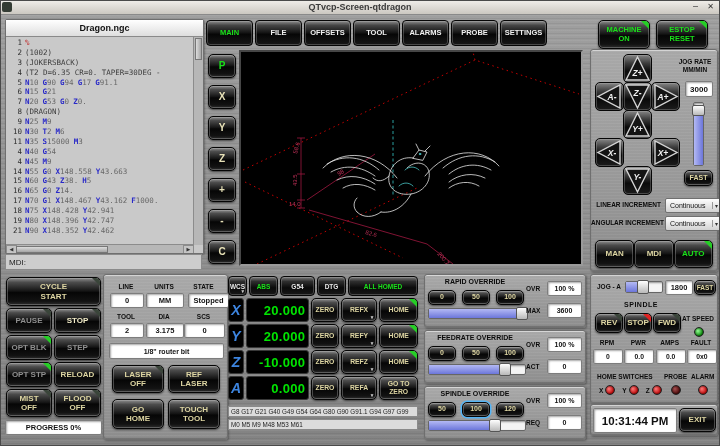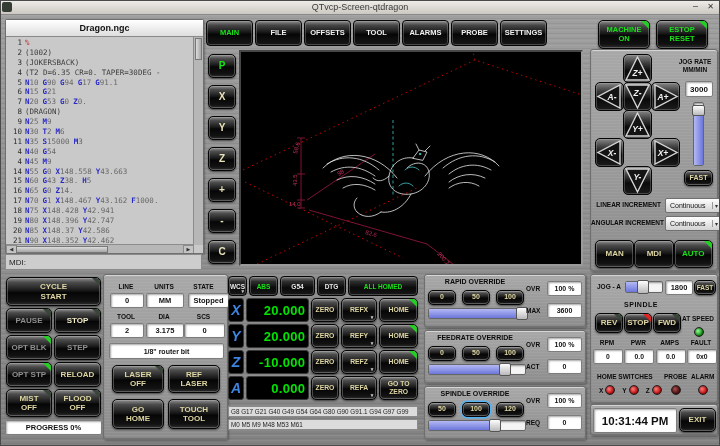--- a/index.html
+++ b/index.html
@@ -9,21 +9,21 @@
     background:
       repeating-linear-gradient(0deg, rgba(255,255,255,.06) 0 1px, transparent 1px 2px, rgba(0,0,0,.06) 2px 3px, transparent 3px 5px),
       linear-gradient(180deg,#a0a0a0 0%,#919191 45%,#838383 100%);
   }
   #frame{position:absolute;inset:0;border:1px solid #4a4a4a;pointer-events:none;z-index:99}
 
   
   #titlebar{position:absolute;left:0;top:0;width:720px;height:14px;
     background:linear-gradient(#f1efeb,#ccc8c1);border-bottom:1px solid #8a8a8a;}
   #titlebar .wicon{position:absolute;left:2px;top:2px;width:10px;height:10px;background:#343c34;border-radius:2px}
-  #win-title{position:absolute;left:0;right:0;top:0;text-align:center;font-size:9px;font-weight:normal;color:#3a3a3a;line-height:14px}
+  #win-title{position:absolute;left:0;right:0;top:0;text-align:center;font-size:9px;font-weight:bold;color:#3a3a3a;line-height:14px}
   #win-min{position:absolute;right:22px;top:0;font-size:9px;line-height:13px;color:#333}
   #win-close{position:absolute;right:6px;top:0;font-size:8px;line-height:13px;color:#333}
 
   
   .panel{position:absolute;
     background:
       repeating-linear-gradient(0deg, rgba(255,255,255,.06) 0 1px, transparent 1px 3px),
       linear-gradient(180deg,#a8a8a8,#8d8d8d);
     border:1px solid #6f6f6f;border-radius:3px;
     box-shadow:inset 0 1px 0 rgba(255,255,255,.5), inset 0 -1px 1px rgba(0,0,0,.25), 1px 1px 2px rgba(0,0,0,.3);}
@@ -229,21 +229,20 @@
         <div class="gl"><span class="ln">10</span><span class="tok"><b>N</b><i>30</i></span><span class="tok"><b>T</b><i>2</i></span><span class="tok"><b>M</b><i>6</i></span></div>
         <div class="gl"><span class="ln">11</span><span class="tok"><b>N</b><i>35</i></span><span class="tok"><b>S</b><i>15000</i></span><span class="tok"><b>M</b><i>3</i></span></div>
         <div class="gl"><span class="ln">4</span><span class="tok"><b>N</b><i>40</i></span><span class="tok"><b>G</b><i>54</i></span></div>
         <div class="gl"><span class="ln">4</span><span class="tok"><b>N</b><i>45</i></span><span class="tok"><b>M</b><i>9</i></span></div>
         <div class="gl"><span class="ln">14</span><span class="tok"><b>N</b><i>55</i></span><span class="tok"><b>G</b><i>0</i></span><span class="tok"><b>X</b><i>148.558</i></span><span class="tok"><b>Y</b><i>43.663</i></span></div>
         <div class="gl"><span class="ln">15</span><span class="tok"><b>N</b><i>60</i></span><span class="tok"><b>G</b><i>43</i></span><span class="tok"><b>Z</b><i>38.</i></span><span class="tok"><b>H</b><i>5</i></span></div>
         <div class="gl"><span class="ln">16</span><span class="tok"><b>N</b><i>65</i></span><span class="tok"><b>G</b><i>0</i></span><span class="tok"><b>Z</b><i>14.</i></span></div>
         <div class="gl"><span class="ln">17</span><span class="tok"><b>N</b><i>70</i></span><span class="tok"><b>G</b><i>1</i></span><span class="tok"><b>X</b><i>148.467</i></span><span class="tok"><b>Y</b><i>43.162</i></span><span class="tok"><b>F</b><i>1000.</i></span></div>
         <div class="gl"><span class="ln">18</span><span class="tok"><b>N</b><i>75</i></span><span class="tok"><b>X</b><i>148.428</i></span><span class="tok"><b>Y</b><i>42.941</i></span></div>
         <div class="gl"><span class="ln">19</span><span class="tok"><b>N</b><i>80</i></span><span class="tok"><b>X</b><i>148.396</i></span><span class="tok"><b>Y</b><i>42.747</i></span></div>
-        <div class="gl"><span class="ln">20</span><span class="tok"><b>N</b><i>85</i></span><span class="tok"><b>X</b><i>148.37</i></span><span class="tok"><b>Y</b><i>42.586</i></span></div>
         <div class="gl"><span class="ln">21</span><span class="tok"><b>N</b><i>90</i></span><span class="tok"><b>X</b><i>148.352</i></span><span class="tok"><b>Y</b><i>42.462</i></span></div>
       </div>
     <div id="gcode-vscroll">
       <div id="gcode-vthumb"></div>
     </div>
     <div id="gcode-hscroll">
       <span class="arr" style="left:0">◀</span>
       <div id="gcode-hthumb"></div>
       <span class="arr" style="right:0">▶</span>
     </div>

